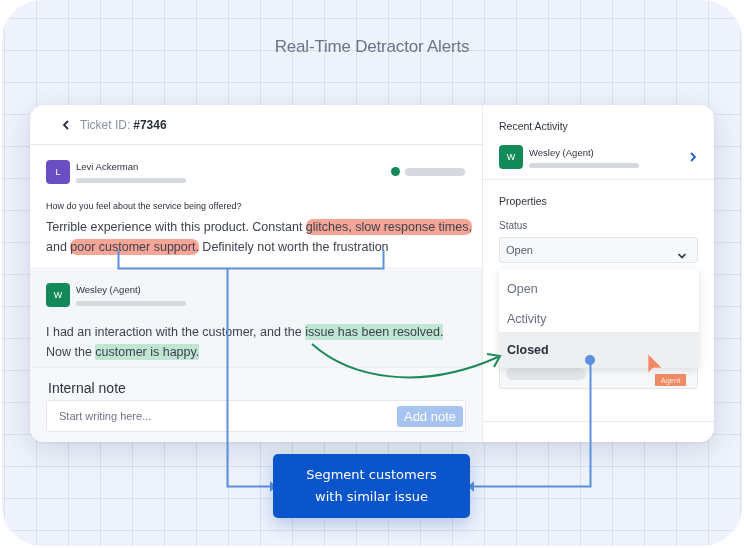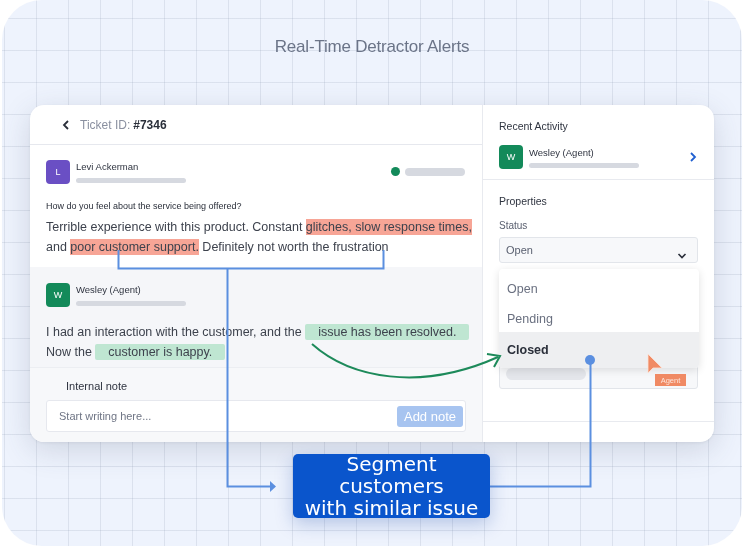--- a/index.html
+++ b/index.html
@@ -41,25 +41,25 @@
 
   .avatar { position: absolute; width: 24px; height: 24px; border-radius: 4px; color: #fff; font-size: 9px; display: flex; align-items: center; justify-content: center; }
   .avatar.purple { background: #6a4fc4; }
   .avatar.green { background: #138a5a; }
   .name { position: absolute; font-size: 9.5px; color: #2f3440; }
   .skel { position: absolute; height: 5px; border-radius: 3px; background: #d6d9e0; }
 
   .status-dot { position: absolute; width: 9px; height: 9px; border-radius: 50%; background: #138a5a; }
   .question { position: absolute; left: 16px; top: 55px; font-size: 9px; color: #2a2f3a; }
   .body-text { position: absolute; left: 16px; font-size: 12.5px; line-height: 20px; color: #3d424d; }
-  .hl-red { background: #f7a596; border-radius: 0; padding: 1px 0; }
-  .hl-green { background: #bfe6d2; border-radius: 2px; padding: 1px 13px; }
+  .hl-red { background: #f7a596; border-radius: 7px; padding: 1px 0; }
+  .hl-green { background: #bfe6d2; border-radius: 2px; padding: 1px 0; }
 
   .note-area { position: absolute; left: 0; top: 262px; width: 452px; height: 75px; background: #f7f8fa; border-top: 1px solid #eceef2; }
-  .note-label { position: absolute; left: 36px; top: 12px; font-size: 11px; color: #2f3440; }
+  .note-label { position: absolute; left: 18px; top: 12px; font-size: 14px; color: #2f3440; }
   .note-input { position: absolute; left: 16px; top: 32px; width: 420px; height: 32px; background: #fff; border: 1px solid #e6e8ee; border-radius: 3px; }
   .note-placeholder { position: absolute; left: 12px; top: 9px; font-size: 11px; color: #6f7585; }
   .add-note-btn { position: absolute; right: 2px; top: 5px; width: 66px; height: 21px; border-radius: 3px; background: #a7c4f0; color: #fff; font-size: 13px; display: flex; align-items: center; justify-content: center; }
 
   .rp-title { position: absolute; left: 16px; font-size: 10.5px; color: #2f3440; }
   .rp-divider { position: absolute; left: 0; width: 232px; height: 1px; background: #e8eaef; }
   .chevron-right { position: absolute; left: 206px; top: 44px; width: 10px; height: 12px; }
   .status-label { position: absolute; left: 16px; top: 115px; font-size: 10px; color: #5a6070; }
   .select { position: absolute; left: 16px; top: 132px; width: 199px; height: 26px; border: 1px solid #e2e5ea; border-radius: 3px; background: #f7f8fa; }
   .select-value { position: absolute; left: 6px; top: 6px; font-size: 11px; color: #5a6070; }
@@ -73,23 +73,23 @@
   .dd-item.selected { background: #eeeff1; color: #2a2f3a; font-weight: bold; height: 36px; }
 
   .agent-tag { position: absolute; left: 655px; top: 374px; width: 31px; height: 12px; background: #f08a64; color: #fde6dc; font-size: 7.5px; display: flex; align-items: center; justify-content: center; z-index: 6; }
   .cursor { position: absolute; left: 647px; top: 353px; width: 18px; height: 22px; z-index: 6; }
 
   .overlay { position: absolute; left: 0; top: 0; width: 744px; height: 548px; pointer-events: none; z-index: 5; }
 
   .segment-box {
     position: absolute; left: 273px; top: 454px; width: 197px; height: 64px;
     background: #0a55cc; border-radius: 5px; color: #ffffff;
-    font-family: "DejaVu Sans", sans-serif; font-size: 20px; line-height: 22px;
+    font-family: "DejaVu Sans", sans-serif; font-size: 13px; line-height: 22px;
     display: flex; flex-direction: column; align-items: center; justify-content: center; text-align: center;
-    box-shadow: 0 6px 18px rgba(10,60,160,0.25); z-index: 7; margin-left: 20px;
+    box-shadow: 0 6px 18px rgba(10,60,160,0.25); z-index: 7;
   }
 </style>
 </head>
 <body>
 
 <div class="frame"></div>
 <div class="headline">Real-Time Detractor Alerts</div>
 
 <div class="card">
   <div class="left-pane">
@@ -154,21 +154,21 @@
         <svg width="10" height="8" viewBox="0 0 10 8">
             <path d="M1.5 2 L5 5.5 L8.5 2" stroke="#2a2f3a" stroke-width="1.6" fill="none"></path>
           </svg>
       </span>
     </div>
     <div class="below-field">
       <div class="below-skel"></div>
     </div>
     <div class="dropdown">
       <div class="dd-item" style="top:5px;">Open</div>
-      <div class="dd-item" style="top:35px;">Pending</div>
+      <div class="dd-item" style="top:35px;">Activity</div>
       <div class="dd-item selected" style="top:63px;">Closed</div>
     </div>
     <div class="rp-divider" style="top:316px;"></div>
   </div>
 </div>
 
 <svg class="overlay" width="744" height="548" viewBox="0 0 744 548">
 
   <path d="M118.5 250 V268.5 H383.5 V250" stroke="#5b8fe0" stroke-width="2" fill="none"></path>
   <path d="M227.5 268 V486.5 H270" stroke="#5b8fe0" stroke-width="2" fill="none"></path>

